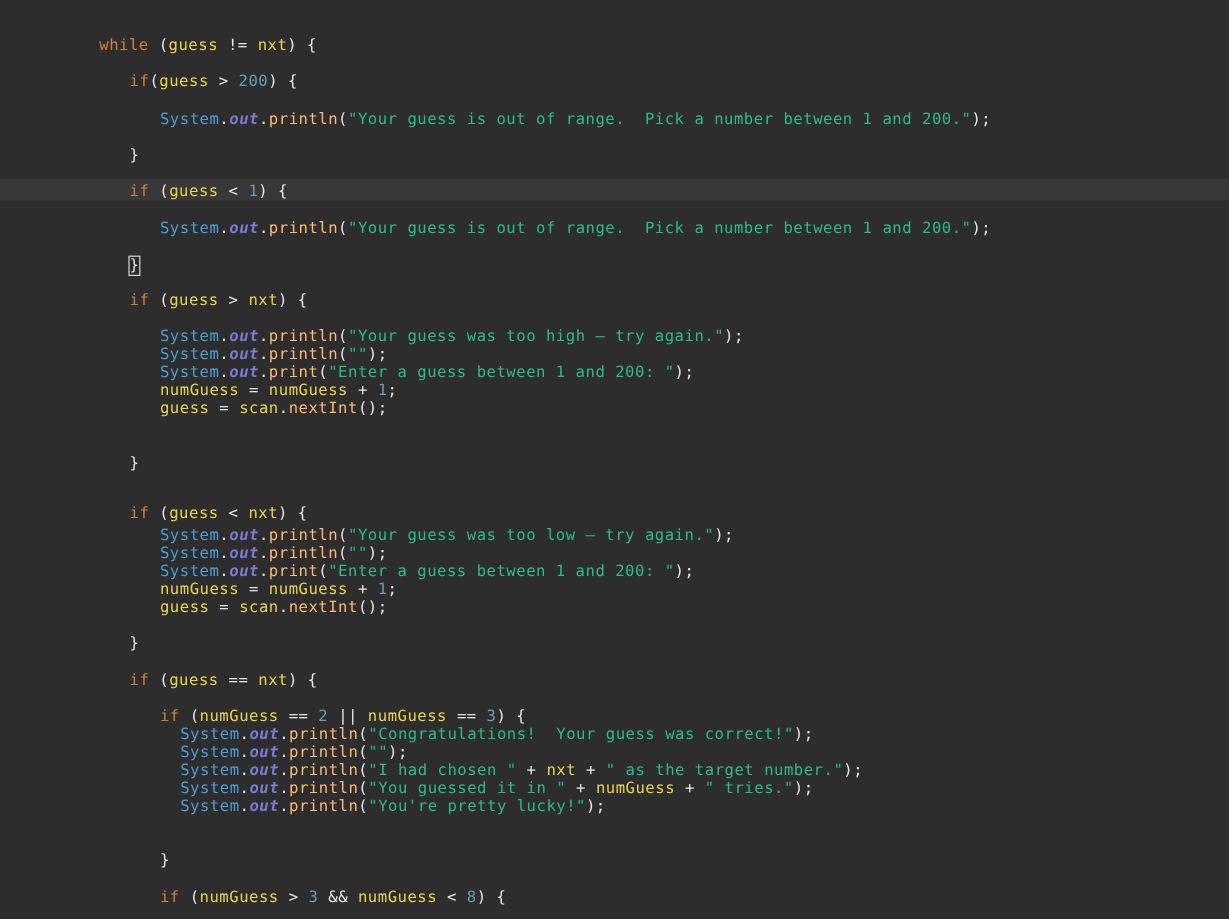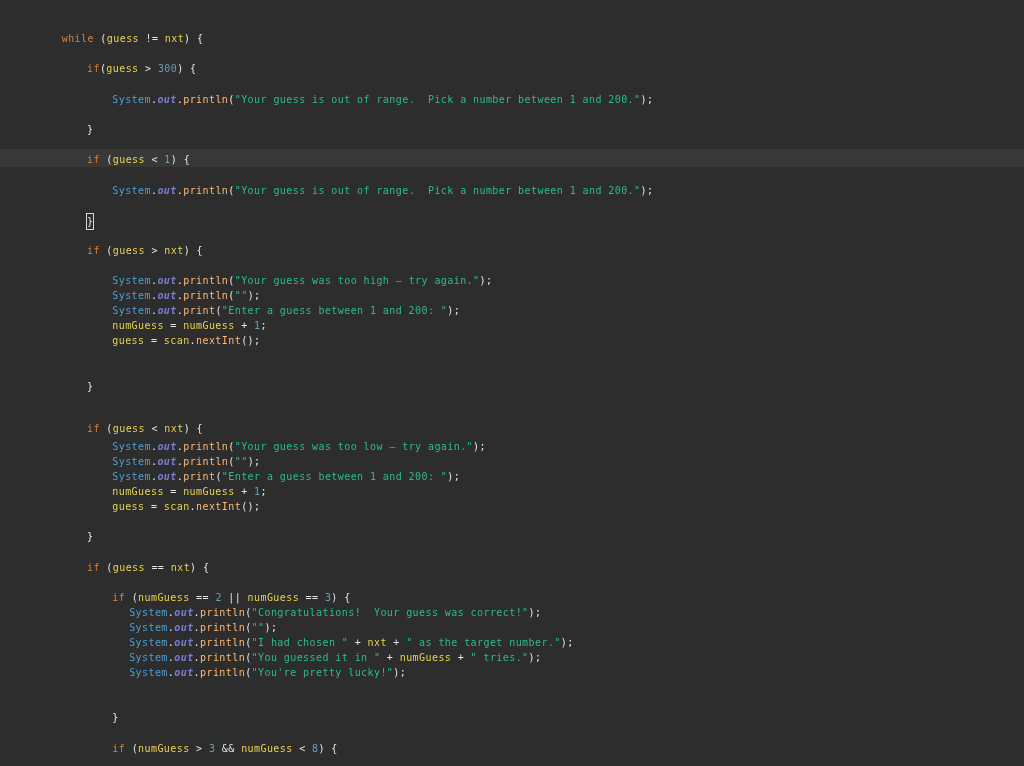--- a/index.html
+++ b/index.html
@@ -18,24 +18,25 @@
     width: 1024px;
     height: 766px;
     background: #2d2d2d;
   }
   .code-line {
     position: absolute;
     left: 0;
     width: 977px;
     height: 15px;
     line-height: 15px;
-    font-size: 10px;
+    font-size: 13px;
     letter-spacing: 0.42px;
     white-space: pre;
     color: #e6e6e6;
+    padding-left: 21px;
   }
   .code-line .ind {
     display: inline-block;
   }
   .line-highlight {
     position: absolute;
     left: 0;
     width: 1024px;
     height: 18px;
     background: #383838;
@@ -58,21 +59,21 @@
   .t-field     { color: #7b7bd4; font-style: italic; font-weight: bold; }
   .t-method    { color: #fdba74; }
   .t-string    { color: #2bbc8a; }
   .t-plain     { color: #e6e6e6; }
 </style>
 </head>
 <body>
 
 <div id="editor" style="background: rgb(45, 45, 45);">
     <div class="code-line" style="top: 31px;"><span class="ind" style="width: 61.72px;"></span><span class="t-keyword">while</span><span class="t-plain"> (</span><span class="t-var">guess</span><span class="t-op"> != </span><span class="t-var">nxt</span><span class="t-plain">) {</span></div>
-    <div class="code-line" style="top: 61px;"><span class="ind" style="width: 87.01px;"></span><span class="t-keyword">if</span><span class="t-plain">(</span><span class="t-var">guess</span><span class="t-op"> &gt; </span><span class="t-num">300</span><span class="t-plain">) {</span></div>
+    <div class="code-line" style="top: 61px;"><span class="ind" style="width: 87.01px;"></span><span class="t-keyword">if</span><span class="t-plain">(</span><span class="t-var">guess</span><span class="t-op"> &gt; </span><span class="t-num">200</span><span class="t-plain">) {</span></div>
     <div class="code-line" style="top: 92px;"><span class="ind" style="width: 112.3px;"></span><span class="t-class">System</span><span class="t-punct">.</span><span class="t-field">out</span><span class="t-punct">.</span><span class="t-method">println</span><span class="t-punct">(</span><span class="t-string">"Your guess is out of range.  Pick a number between 1 and 200."</span><span class="t-punct">);</span></div>
     <div class="code-line" style="top: 122px;"><span class="ind" style="width: 87.01px;"></span><span class="t-plain">}</span></div>
     <div class="line-highlight" style="top: 149px; background: rgb(56, 56, 56);"></div>
     <div class="code-line" style="top: 152px;"><span class="ind" style="width: 87.01px;"></span><span class="t-keyword">if</span><span class="t-plain"> (</span><span class="t-var">guess</span><span class="t-op"> &lt; </span><span class="t-num">1</span><span class="t-plain">) {</span></div>
     <div class="code-line" style="top: 183px;"><span class="ind" style="width: 112.3px;"></span><span class="t-class">System</span><span class="t-punct">.</span><span class="t-field">out</span><span class="t-punct">.</span><span class="t-method">println</span><span class="t-punct">(</span><span class="t-string">"Your guess is out of range.  Pick a number between 1 and 200."</span><span class="t-punct">);</span></div>
     <div class="code-line" style="top: 213px;"><span class="ind" style="width: 87.01px;"></span><span class="caret t-plain">}</span></div>
     <div class="code-line" style="top: 243px;"><span class="ind" style="width: 87.01px;"></span><span class="t-keyword">if</span><span class="t-plain"> (</span><span class="t-var">guess</span><span class="t-op"> &gt; </span><span class="t-var">nxt</span><span class="t-plain">) {</span></div>
     <div class="code-line" style="top: 273px;"><span class="ind" style="width: 112.3px;"></span><span class="t-class">System</span><span class="t-punct">.</span><span class="t-field">out</span><span class="t-punct">.</span><span class="t-method">println</span><span class="t-punct">(</span><span class="t-string">"Your guess was too high — try again."</span><span class="t-punct">);</span></div>
     <div class="code-line" style="top: 288px;"><span class="ind" style="width: 112.3px;"></span><span class="t-class">System</span><span class="t-punct">.</span><span class="t-field">out</span><span class="t-punct">.</span><span class="t-method">println</span><span class="t-punct">(</span><span class="t-string">""</span><span class="t-punct">);</span></div>
     <div class="code-line" style="top: 303px;"><span class="ind" style="width: 112.3px;"></span><span class="t-class">System</span><span class="t-punct">.</span><span class="t-field">out</span><span class="t-punct">.</span><span class="t-method">print</span><span class="t-punct">(</span><span class="t-string">"Enter a guess between 1 and 200: "</span><span class="t-punct">);</span></div>

